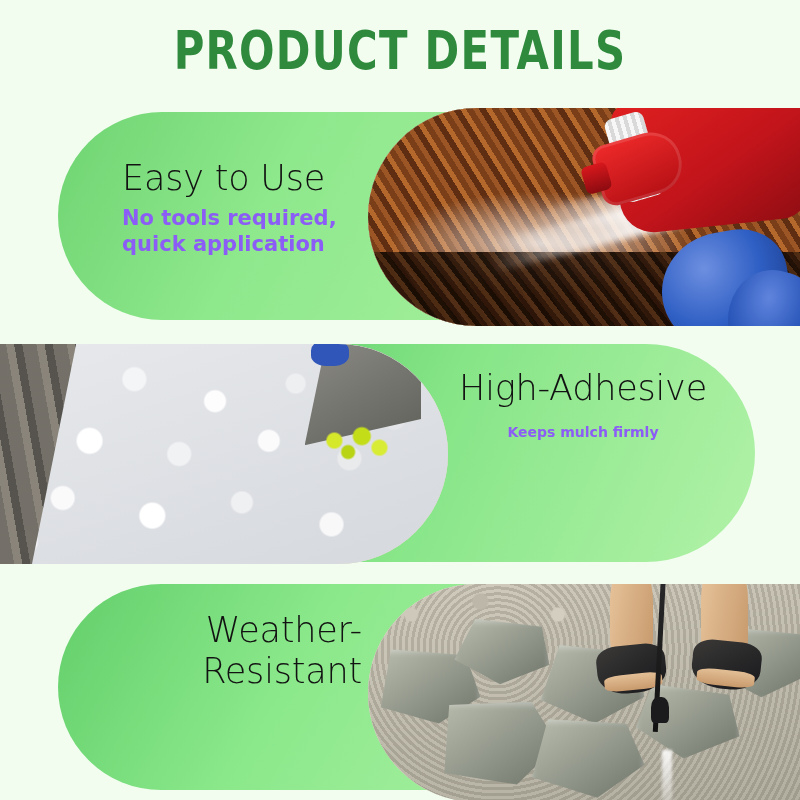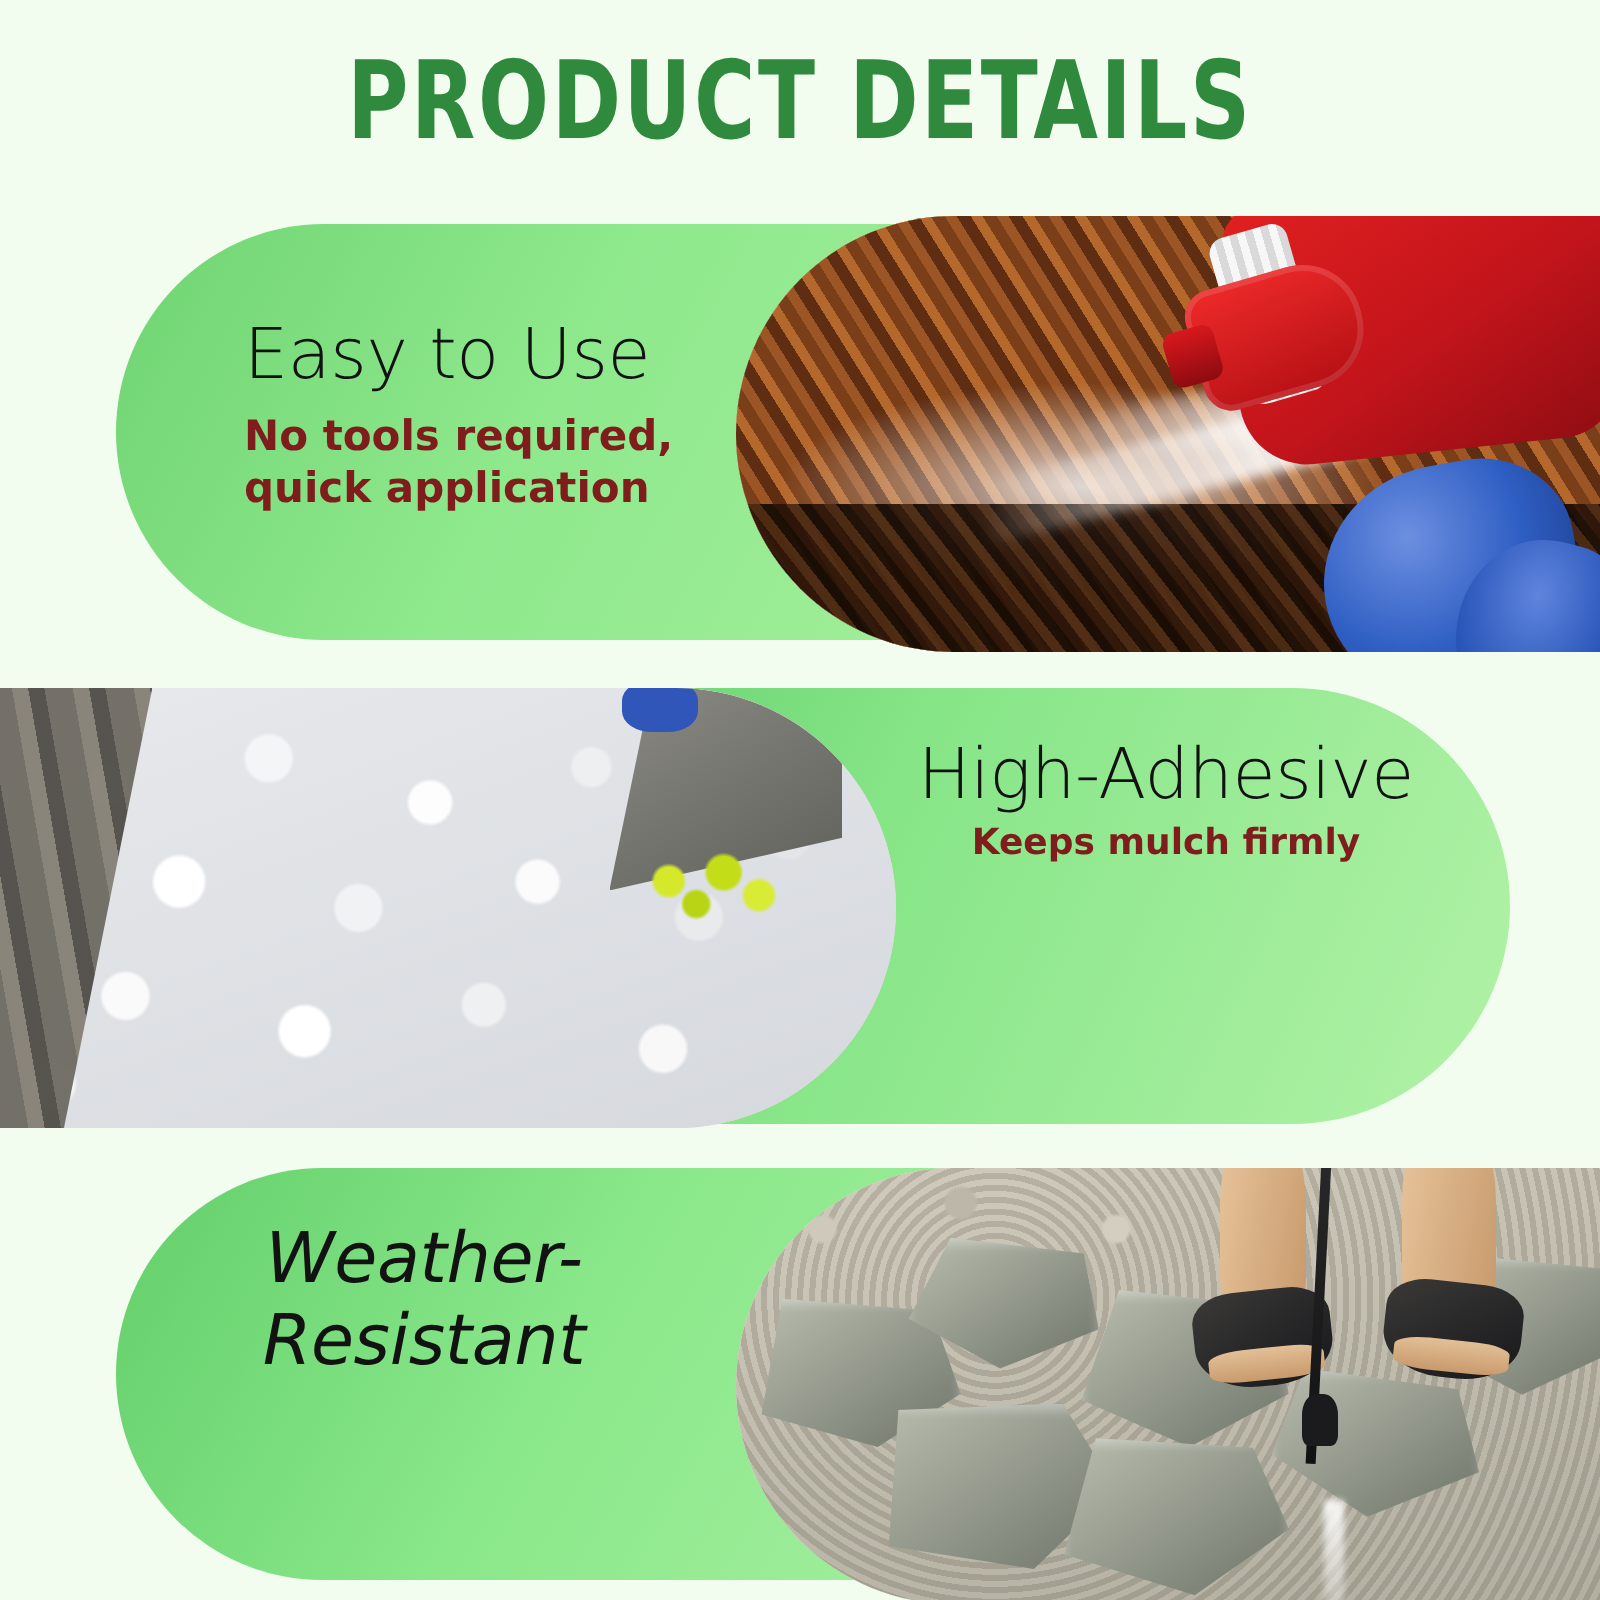--- a/index.html
+++ b/index.html
@@ -297,35 +297,35 @@
   }
   .feature-heading {
     font-family:"DejaVu Sans","Liberation Sans", sans-serif;
     font-weight:300;
     color:#121212;
     letter-spacing:-.2px;
   }
   .feature-sub {
     font-family:"DejaVu Sans","Liberation Sans", sans-serif;
     font-weight:bold;
-    color:#7f1d1d;
+    color:#8b5cf6;
   }
 
   
   #text-1 { left:122px; top:58px; text-align:left; }
   #text-1 .feature-heading { font-size:35px; line-height:40px; }
   #text-1 .feature-sub     { font-size:21px; line-height:26px; margin-top:7px; }
 
   
   #text-2 { left:440px; top:28px; width:286px; text-align:center; }
   #text-2 .feature-heading { font-size:35px; line-height:41px; }
-  #text-2 .feature-sub     { font-size:18px; line-height:26px; }
-
-  
-  #text-3 { left:62px; top:34px; width:300px; text-align:center;font-style:italic; }
+  #text-2 .feature-sub     { font-size:14px; line-height:26px; margin-top:10px; }
+
+  
+  #text-3 { left:62px; top:34px; width:300px; text-align:right; }
   #text-3 .feature-heading { font-size:35px; line-height:41px; }
   #text-3 .feature-sub     { font-size:21px; line-height:26px; margin-top:8px; }
 </style>
 </head>
 <body>
 
 <div class="page-title">PRODUCT DETAILS</div>
 
 <section class="feature-row" id="row-1">
 

